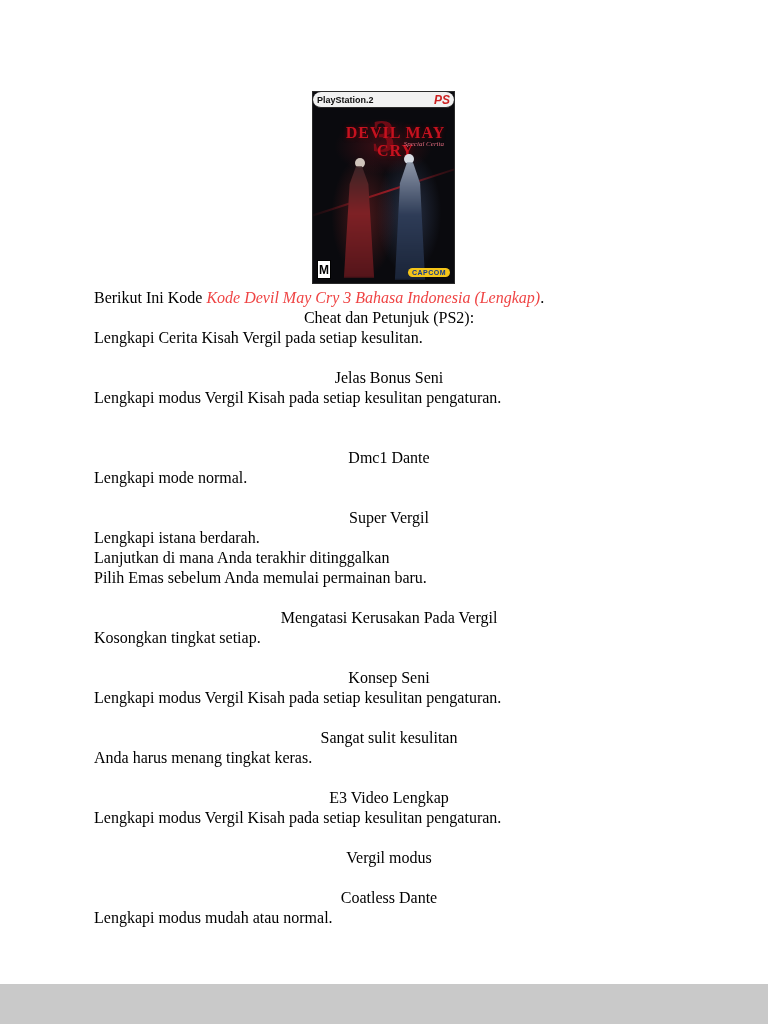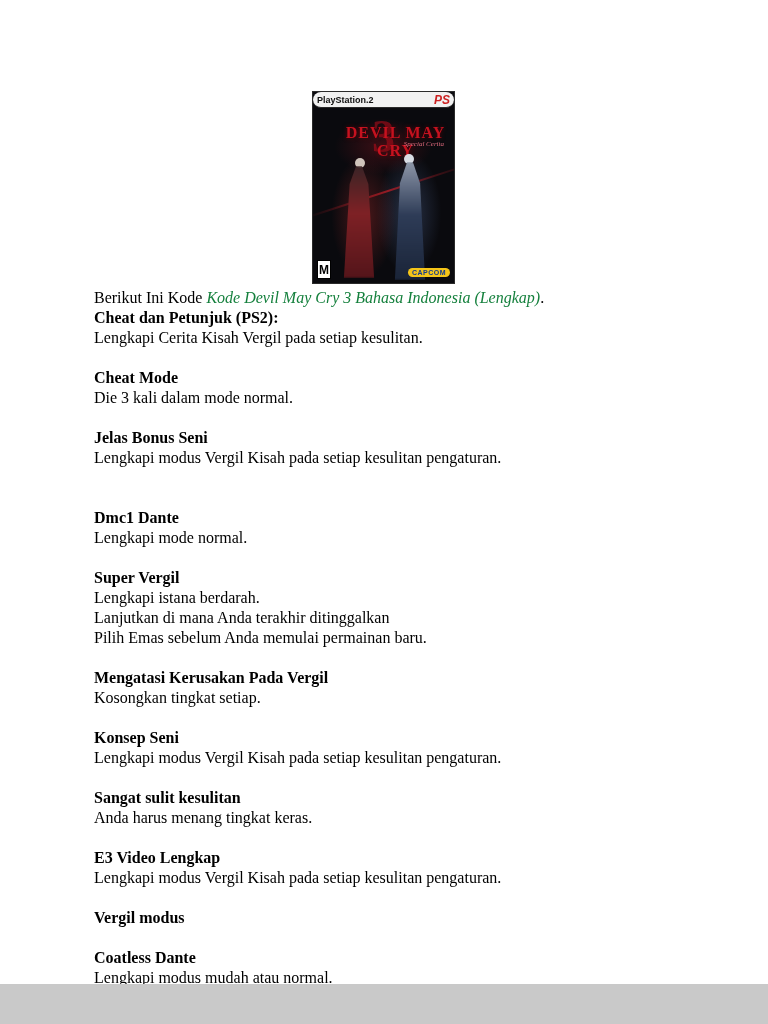--- a/index.html
+++ b/index.html
@@ -109,25 +109,25 @@
     color: #123a8f; background: #f5c518;
     border-radius: 7px; padding: 1px 4px;
   }
 
   
   .content {
     position: absolute; left: 94px; top: 288px; width: 590px;
     font-size: 16px; line-height: 20px; color: #000;
   }
   .content p { margin: 0; }
-  .h { font-weight: bold; }
+  .h { font-weight: normal; text-align: center; }
   .section { margin-top: 20px; }
   .section.extra-gap { margin-top: 40px; }
   .link {
-    color: #15803d; font-style: italic; text-decoration: none; cursor: pointer;
+    color: #ef4444; font-style: italic; text-decoration: none; cursor: pointer;
   }
 </style>
 </head>
 <body>
 
 <div class="page">
 
   <div class="cover">
     <div class="cover-header">
       <span class="cover-platform">PlayStation.2</span>
@@ -146,24 +146,20 @@
       <div class="capcom">CAPCOM</div>
     </div>
   </div>
 
   <div class="content">
 
     <p><span>Berikut Ini Kode </span><a class="link">Kode Devil May Cry 3 Bahasa Indonesia (Lengkap)</a><span>.</span></p>
     <p class="h">Cheat dan Petunjuk (PS2):</p>
     <p>Lengkapi Cerita Kisah Vergil  pada setiap kesulitan.</p>
 
-    <div class="section">
-      <p class="h">Cheat Mode</p>
-      <p>Die 3 kali dalam mode normal.</p>
-    </div>
 
     <div class="section">
       <p class="h">Jelas Bonus Seni</p>
       <p>Lengkapi modus Vergil Kisah pada setiap kesulitan pengaturan.</p>
     </div>
 
     <div class="section extra-gap">
       <p class="h">Dmc1 Dante</p>
       <p>Lengkapi mode normal.</p>
     </div>

